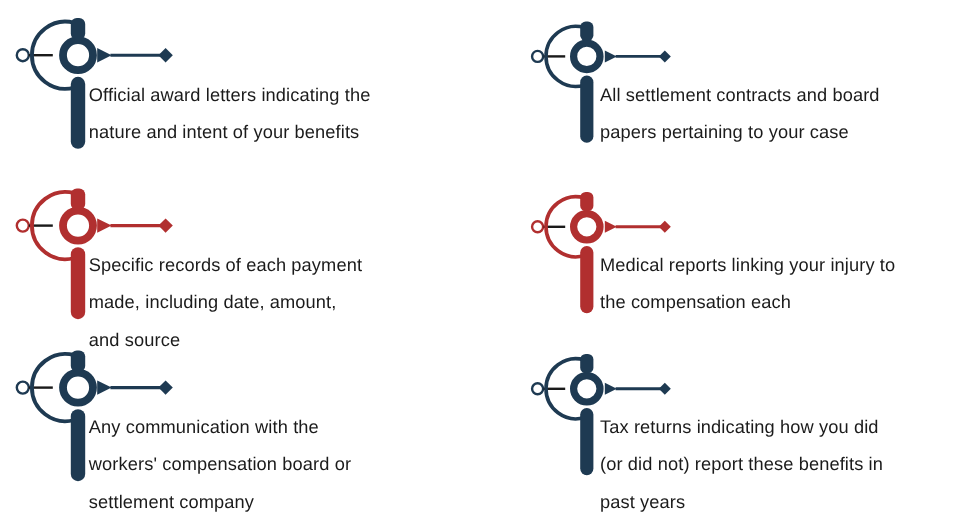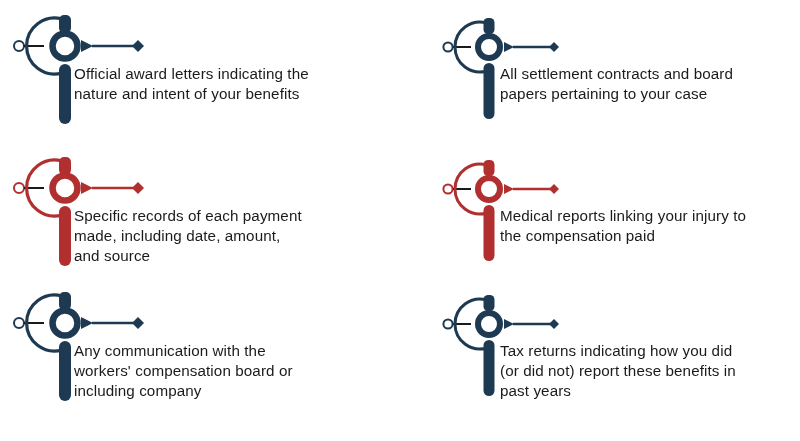--- a/index.html
+++ b/index.html
@@ -49,21 +49,21 @@
     overflow: visible;
   }
 
   
   .entry-text {
     position: absolute;
     left: 66px;
     top: 58px;
     width: 310px;
     font-size: 15.2px;
-    line-height: 20px;
+    line-height: 31px;
     letter-spacing: 0.1px;
     color: #1b1b1b;
     white-space: pre-line;
     font-family: "Liberation Sans", sans-serif;
   }
   .entry.col-right .entry-text {
     left: 62px;
     width: 300px;
   }
   
@@ -137,40 +137,40 @@
         <path d="M 53 17 A 25 25 0 1 0 53 65" fill="none" stroke="#b12f2f" stroke-width="3"></path>
         <circle cx="55" cy="41" r="11" fill="none" stroke="#b12f2f" stroke-width="6"></circle>
         <rect x="49.5" y="12" width="11" height="16" rx="4.6" fill="#b12f2f"></rect>
         <rect x="49.5" y="57" width="11" height="56" rx="5.5" fill="#b12f2f"></rect>
         <polygon points="70,36 80,41 70,46" fill="#b12f2f"></polygon>
         <line x1="79" y1="41" x2="117" y2="41" stroke="#b12f2f" stroke-width="2.4"></line>
         <polygon points="120,36 125,41 120,46 115,41" fill="#b12f2f"></polygon>
       </svg>
     </div>
     <div class="entry-text">Medical reports linking your injury to
-the compensation paid</div>
+the compensation each</div>
   </div>
 
   <div class="entry col-left row-3">
     <div class="icon-wrap">
       <svg width="150" height="130" viewBox="0 0 150 130" xmlns="http://www.w3.org/2000/svg">
         <circle cx="11" cy="40" r="5" fill="#ffffff" stroke="#1e3a52" stroke-width="2"></circle>
         <line x1="16" y1="40" x2="36" y2="40" stroke="#1a1a1a" stroke-width="2"></line>
         <path d="M 54 13 A 28 28 0 1 0 54 67" fill="none" stroke="#1e3a52" stroke-width="3.2"></path>
         <circle cx="57" cy="40" r="12.5" fill="none" stroke="#1e3a52" stroke-width="6.5"></circle>
         <rect x="51" y="9" width="12" height="18" rx="5" fill="#1e3a52"></rect>
         <rect x="51" y="58" width="12" height="60" rx="6" fill="#1e3a52"></rect>
         <polygon points="73,34 85,40 73,46" fill="#1e3a52"></polygon>
         <line x1="84" y1="40" x2="127" y2="40" stroke="#1e3a52" stroke-width="2.6"></line>
         <polygon points="130,34 136,40 130,46 124,40" fill="#1e3a52"></polygon>
       </svg>
     </div>
     <div class="entry-text">Any communication with the
 workers' compensation board or
-including company</div>
+settlement company</div>
   </div>
 
   <div class="entry col-right row-3">
     <div class="icon-wrap">
       <svg width="150" height="130" viewBox="0 0 150 130" xmlns="http://www.w3.org/2000/svg">
         <circle cx="14" cy="41" r="4.6" fill="#ffffff" stroke="#1e3a52" stroke-width="2"></circle>
         <line x1="19" y1="41" x2="37" y2="41" stroke="#1a1a1a" stroke-width="2"></line>
         <path d="M 53 17 A 25 25 0 1 0 53 65" fill="none" stroke="#1e3a52" stroke-width="3"></path>
         <circle cx="55" cy="41" r="11" fill="none" stroke="#1e3a52" stroke-width="6"></circle>
         <rect x="49.5" y="12" width="11" height="16" rx="4.6" fill="#1e3a52"></rect>

